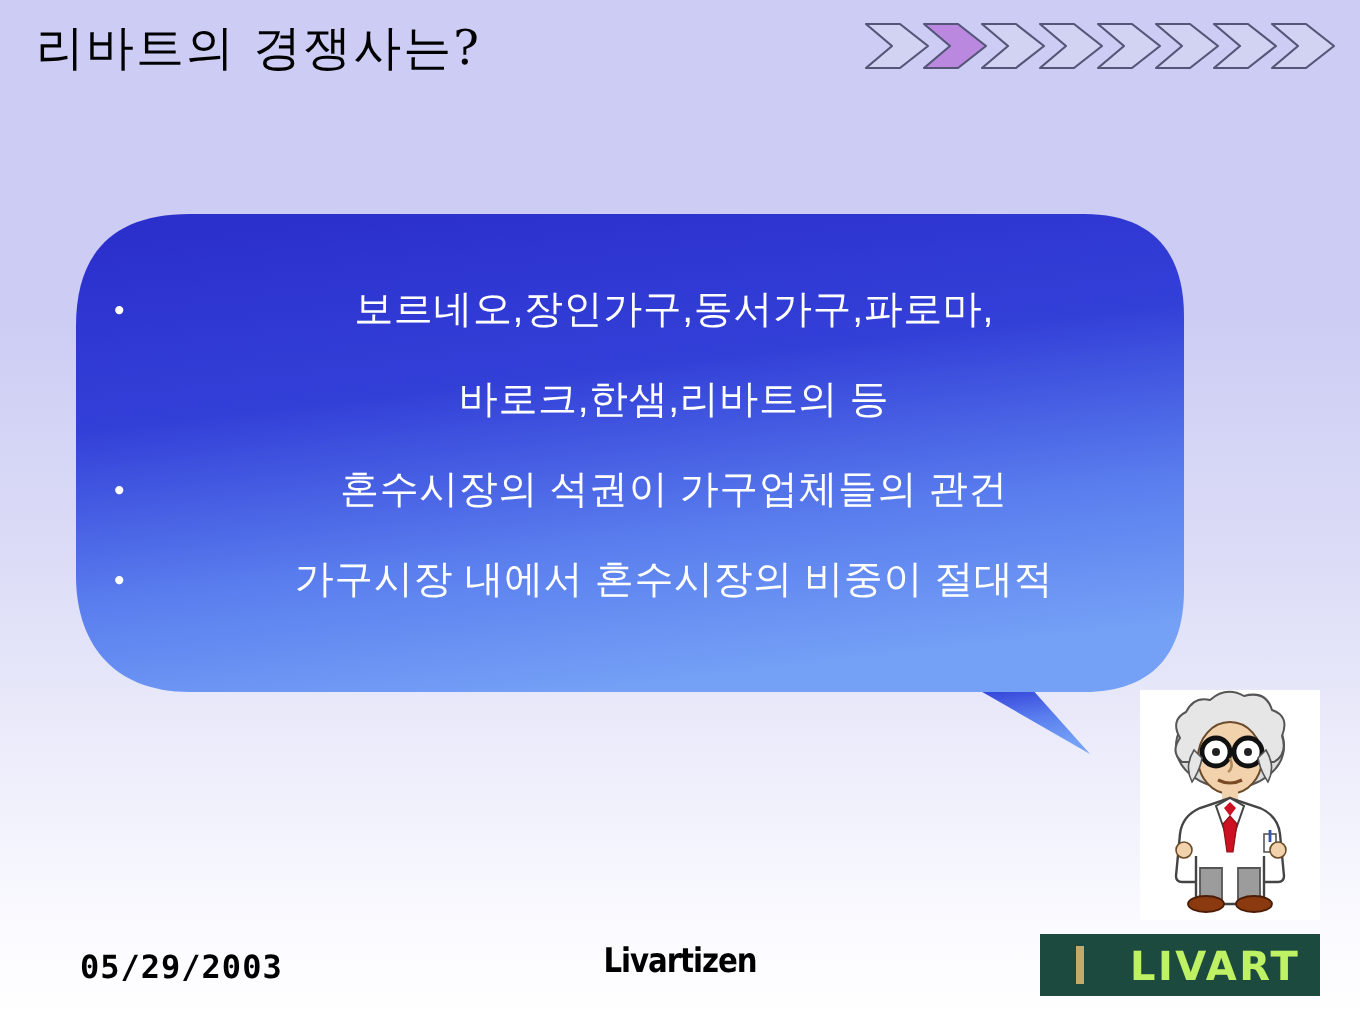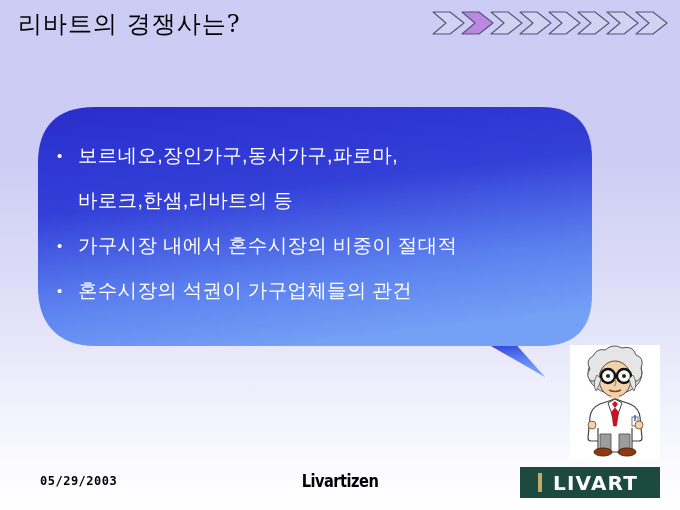--- a/index.html
+++ b/index.html
@@ -65,20 +65,21 @@
     height: 510px;
     pointer-events: none;
   }
   #bubble-svg { display: block; width: 680px; height: 510px; }
 
   #bubble-text {
     position: absolute;
     left: 56px;
     top: 133px;
     width: 540px;
+    text-align: center;
   }
   .bullet-line {
     position: relative;
     display: block;
     color: #ffffff;
     font-size: 19.5px;
     line-height: 45px;
     white-space: nowrap;
     padding-left: 22px;
     letter-spacing: 0.3px;
@@ -106,21 +107,21 @@
     background: #ffffff;
   }
   #character svg { display: block; width: 90px; height: 115px; }
 
   
   #footer-date {
     position: absolute;
     left: 40px;
     top: 474px;
     font-family: "DejaVu Sans Mono", "Liberation Mono", monospace;
-    font-size: 12px;
+    font-size: 16px;
     font-weight: bold;
     color: #000000;
     letter-spacing: 0.5px;
   }
   #footer-center {
     position: absolute;
     left: 0;
     top: 471px;
     width: 680px;
     text-align: center;
@@ -141,22 +142,22 @@
     display: flex;
     align-items: center;
   }
   #logo-bar {
     width: 4px;
     height: 19px;
     background: #c2ab6a;
     margin-left: 18px;
   }
   #logo-text {
-    margin-left: 11px;
-    color: #ffffff;
+    margin-left: 23px;
+    color: #bef264;
     font-family: "DejaVu Sans", "Liberation Sans", sans-serif;
     font-size: 20px;
     font-weight: bold;
     letter-spacing: 1.2px;
     line-height: 1;
   }
 </style>
 </head>
 <body>
 
@@ -226,22 +227,22 @@
                L 95 346
                C 55 346 38 320 38 288
                L 38 163
                C 38 128 55 107 95 107 Z" fill="url(#bubbleGrad)"></path>
     </svg>
   </div>
 
   <div id="bubble-text">
     <span class="bullet-line has-bullet">보르네오,장인가구,동서가구,파로마,</span>
     <span class="bullet-line cont">바로크,한샘,리바트의 등</span>
+    <span class="bullet-line has-bullet">혼수시장의 석권이 가구업체들의 관건</span>
     <span class="bullet-line has-bullet">가구시장 내에서 혼수시장의 비중이 절대적</span>
-    <span class="bullet-line has-bullet">혼수시장의 석권이 가구업체들의 관건</span>
   </div>
 
   <div id="character">
     <svg viewBox="0 0 90 115" xmlns="http://www.w3.org/2000/svg">
       <rect x="0" y="0" width="90" height="115" fill="#ffffff"></rect>
 
       <ellipse cx="45" cy="28" rx="27" ry="21" fill="#dcdcdc" stroke="#555" stroke-width="1"></ellipse>
       <path d="M20 24 q-5 -9 3 -13 q4 -8 12 -6 q8 -7 17 -2 q11 -3 14 7 q9 3 5 13 q3 9 -4 13 l-46 0 q-6 -5 -1 -12 Z" fill="#e6e6e6" stroke="#555" stroke-width="1"></path>
 
       <ellipse cx="45" cy="34" rx="16" ry="18" fill="#f2d2ac" stroke="#6a4a28" stroke-width="1"></ellipse>

